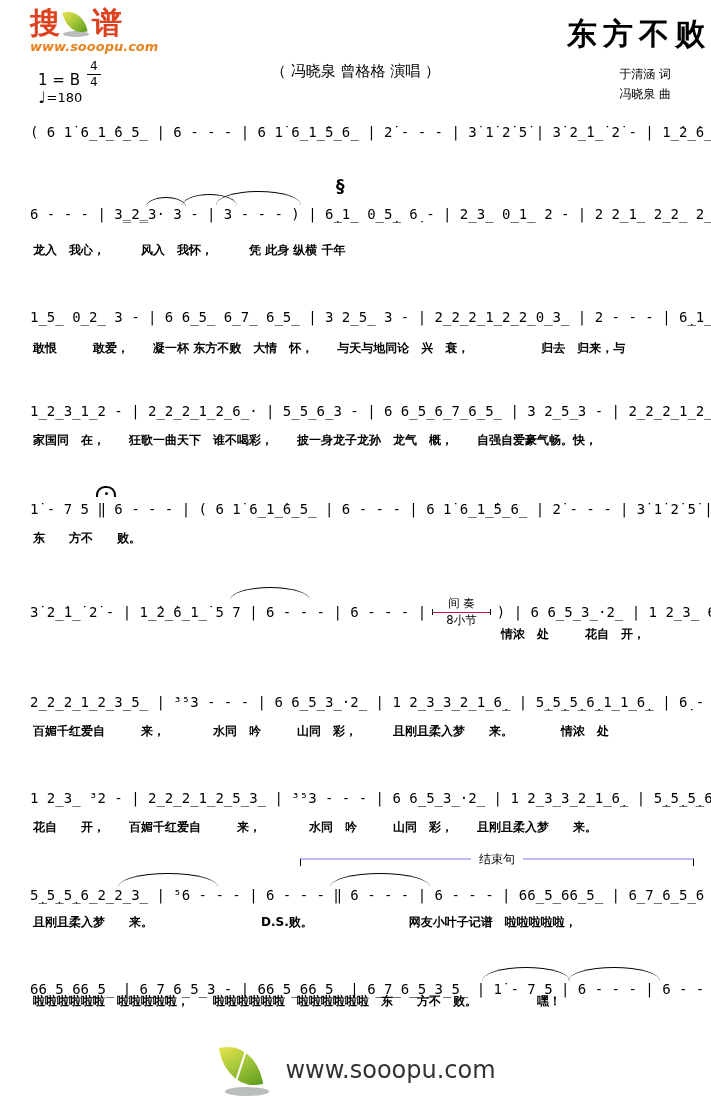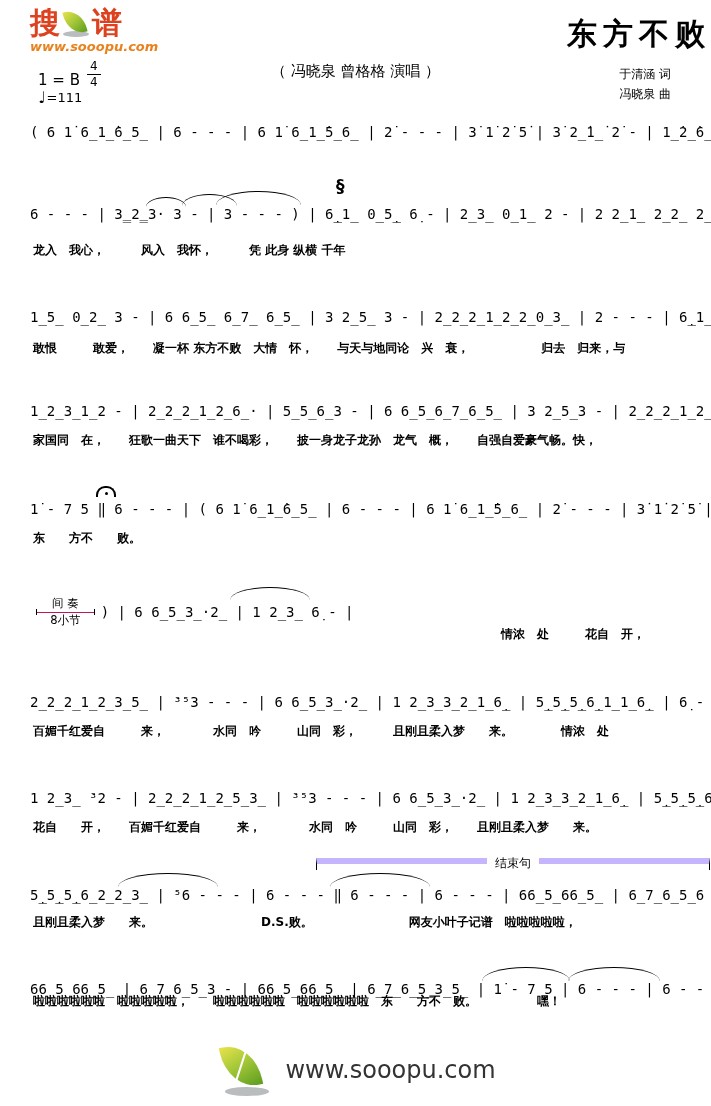--- a/index.html
+++ b/index.html
@@ -48,22 +48,22 @@
 
   .interlude{display:inline-flex;flex-direction:column;align-items:center;
        font-family:"DejaVu Sans",sans-serif;font-size:11.5px;line-height:1.2;margin:0 6px;}
   .interlude .ilabel{position:relative;border-bottom:1px solid #be185d;padding:0 16px 1px;}
   .interlude .ilabel::before,.interlude .ilabel::after{content:"";position:absolute;
        bottom:-3px;width:1px;height:6px;background:#000;}
   .interlude .ilabel::before{left:0;}
   .interlude .ilabel::after{right:0;}
   .interlude .ibars{padding-top:1px;}
 
-  .ending-bracket{position:absolute;left:316px;top:858px;width:392px;height:6px;
-       border-top:6px solid #c4b5fd;border-left:1px solid #000;border-right:1px solid #000;}
+  .ending-bracket{position:absolute;left:300px;top:858px;width:392px;height:6px;
+       border-top:2px solid #c4b5fd;border-left:1px solid #000;border-right:1px solid #000;}
   .ending-bracket .elabel{position:absolute;left:50%;top:-9px;transform:translateX(-50%);
        background:#fff;padding:0 8px;font-size:12px;white-space:nowrap;}
 
   
   .footer{position:absolute;left:0;top:1044px;width:711px;display:flex;
        align-items:center;justify-content:center;gap:16px;}
   .credit{font-family:"DejaVu Serif",serif;font-style:italic;font-size:19px;letter-spacing:2px;}
   .leaf2{width:54px;height:52px;position:relative;}
   .leaf2 .blade{position:absolute;left:8px;top:0;width:36px;height:44px;
        background:linear-gradient(160deg,#e8e24a 0%,#a6c93a 45%,#5d9c1e 100%);
@@ -99,21 +99,21 @@
 
 <div class="keysig">
   <span>1 = B</span>
   <span class="frac">
     <span class="top">4</span>
     <span class="bot">4</span>
   </span>
 </div>
 <div class="tempo">
   <span class="note">♩</span>
-  <span>=111</span>
+  <span>=180</span>
 </div>
 
 <div>
 
   <div class="notation" style="top:124px">( 6 1̇ 6̲1̲̇6̲5̲ | 6 - - - | 6 1̇ 6̲1̲̇5̲6̲ | 2̇ - - - | 3̇ 1̇ 2̇ 5̇ | 3̇ 2̲̇1̲̇ 2̇ - | 1̲̇2̲̇6̲1̲̇ 5 7 |</div>
 
   <div class="notation" style="top:206px">6 - - - | 3̳2̳3· 3 - | 3 - - - ) | 6̣̲1̲ 0̲5̣̲ 6̣ - | 2̲3̲ 0̲1̲ 2 - | 2 2̲1̲ 2̲2̲ 2̲1̲ |</div>
   <div class="lyrics" style="top:242px">龙入　我心，　　　风入　我怀，　　　凭 此身 纵横 千年</div>
   <div class="segno">§</div>
 
@@ -121,20 +121,21 @@
   <div class="lyrics" style="top:340px">敢恨　　　敢爱，　　凝一杯 东方不败　大情　怀，　　与天与地同论　兴　衰，　　　　　　归去　归来，与</div>
 
   <div class="notation" style="top:403px">1̲2̲3̲1̲2 - | 2̲2̲2̲1̲2̲6̲· | 5̲5̲6̲3 - | 6 6̲5̲6̲7̲6̲5̲ | 3 2̲5̲3 - | 2̲2̲2̲1̲2̲2̲3̲ | 2 - - - |</div>
   <div class="lyrics" style="top:432px">家国同　在，　　狂歌一曲天下　谁不喝彩，　　披一身龙子龙孙　龙气　概，　　自强自爱豪气畅。快，</div>
 
   <div class="fermata"></div>
   <div class="notation" style="top:501px">1̇ - 7 5 ‖ 6 - - - | ( 6 1̇ 6̲1̲̇6̲5̲ | 6 - - - | 6 1̇ 6̲1̲̇5̲6̲ | 2̇ - - - | 3̇ 1̇ 2̇ 5̇ |</div>
   <div class="lyrics" style="top:530px">东　　方不　　败。</div>
 
   <div class="notation row-flex" style="top:597px">
+    <span>3̇ 2̲̇1̲̇ 2̇ - | 1̲̇2̲̇6̲1̲̇ 5 7 | 6 - - - | 6 - - - |</span>
     <span class="interlude">
       <span class="ilabel">间 奏</span>
       <span class="ibars">8小节</span>
     </span>
     <span>) | 6 6̲5̲3̲·2̲ | 1 2̲3̲ 6̣ - |</span>
   </div>
   <div class="lyrics" style="top:626px;margin-left:468px">情浓　处　　　花自　开，</div>
 
   <div class="notation" style="top:694px">2̲2̲2̲1̲2̲3̲5̲ | ³⁵3 - - - | 6 6̲5̲3̲·2̲ | 1 2̲3̲3̲2̲1̲6̣̲ | 5̣̲5̣̲5̣̲6̣̲1̲1̲6̣̲ | 6̣ - - - | 6 6̲5̲3̲·2̲ |</div>
   <div class="lyrics" style="top:723px">百媚千红爱自　　　来，　　　　水同　吟　　　山同　彩，　　　且刚且柔入梦　　来。　　　　情浓　处</div>

